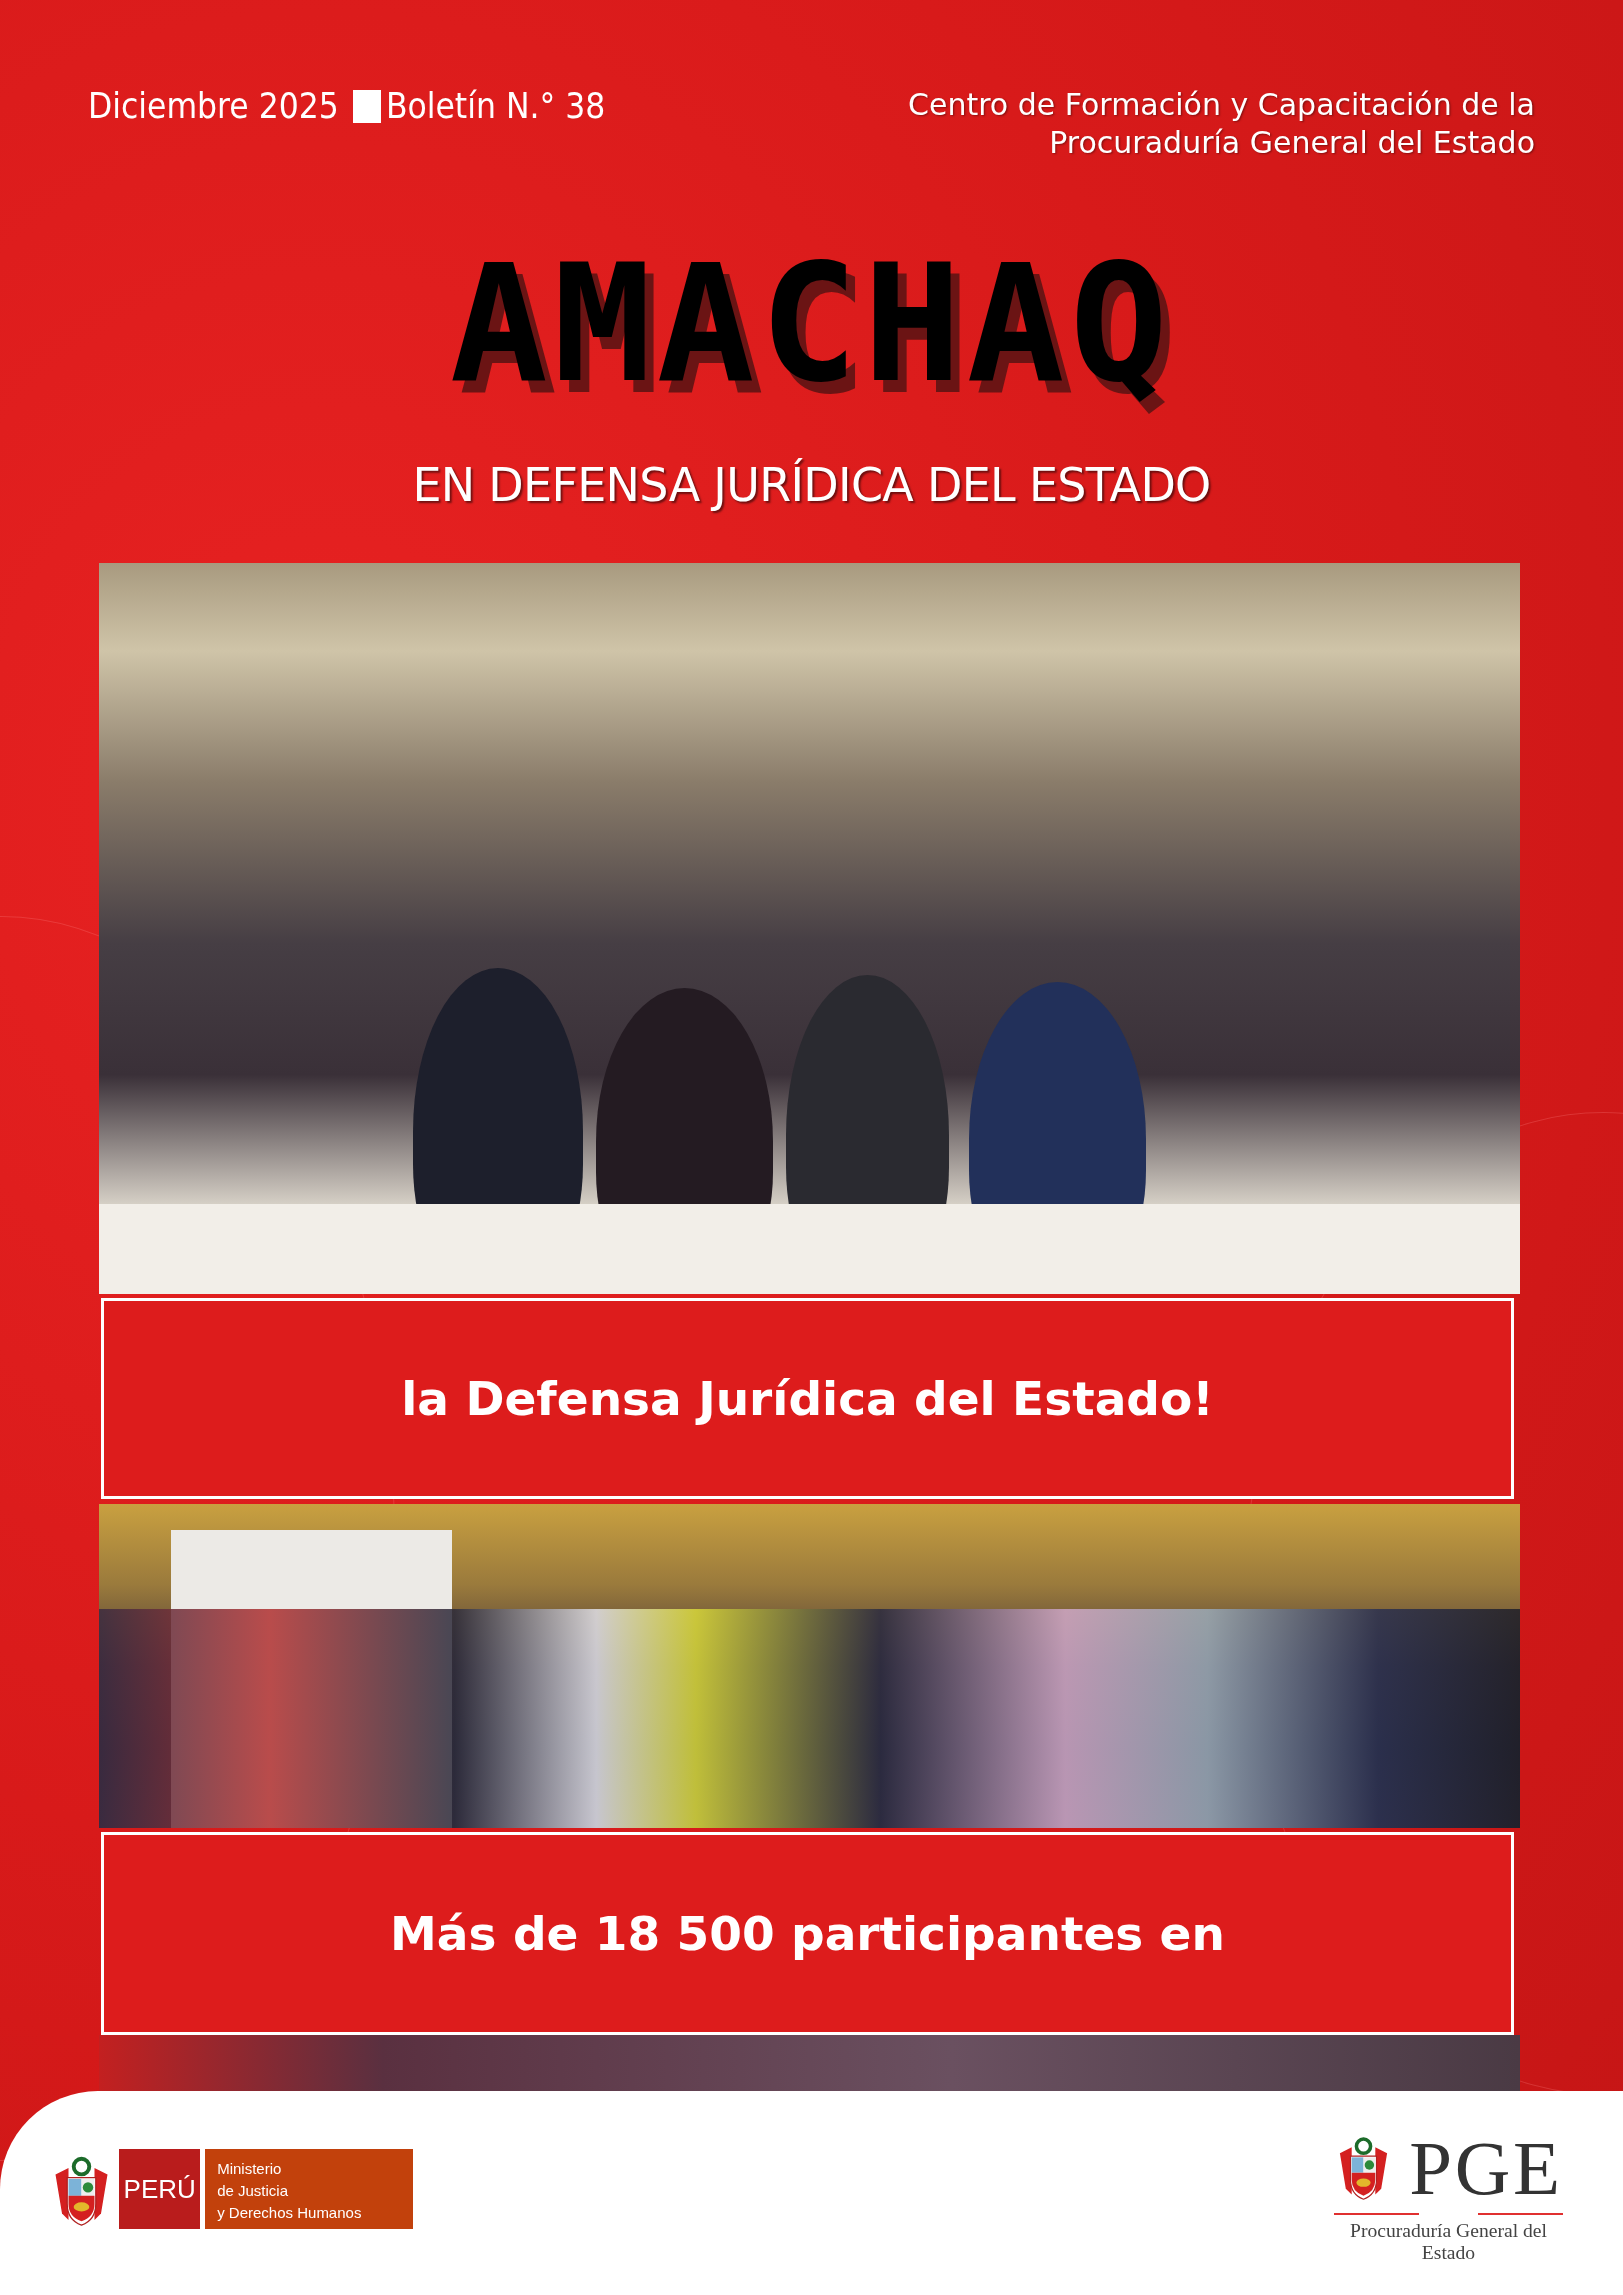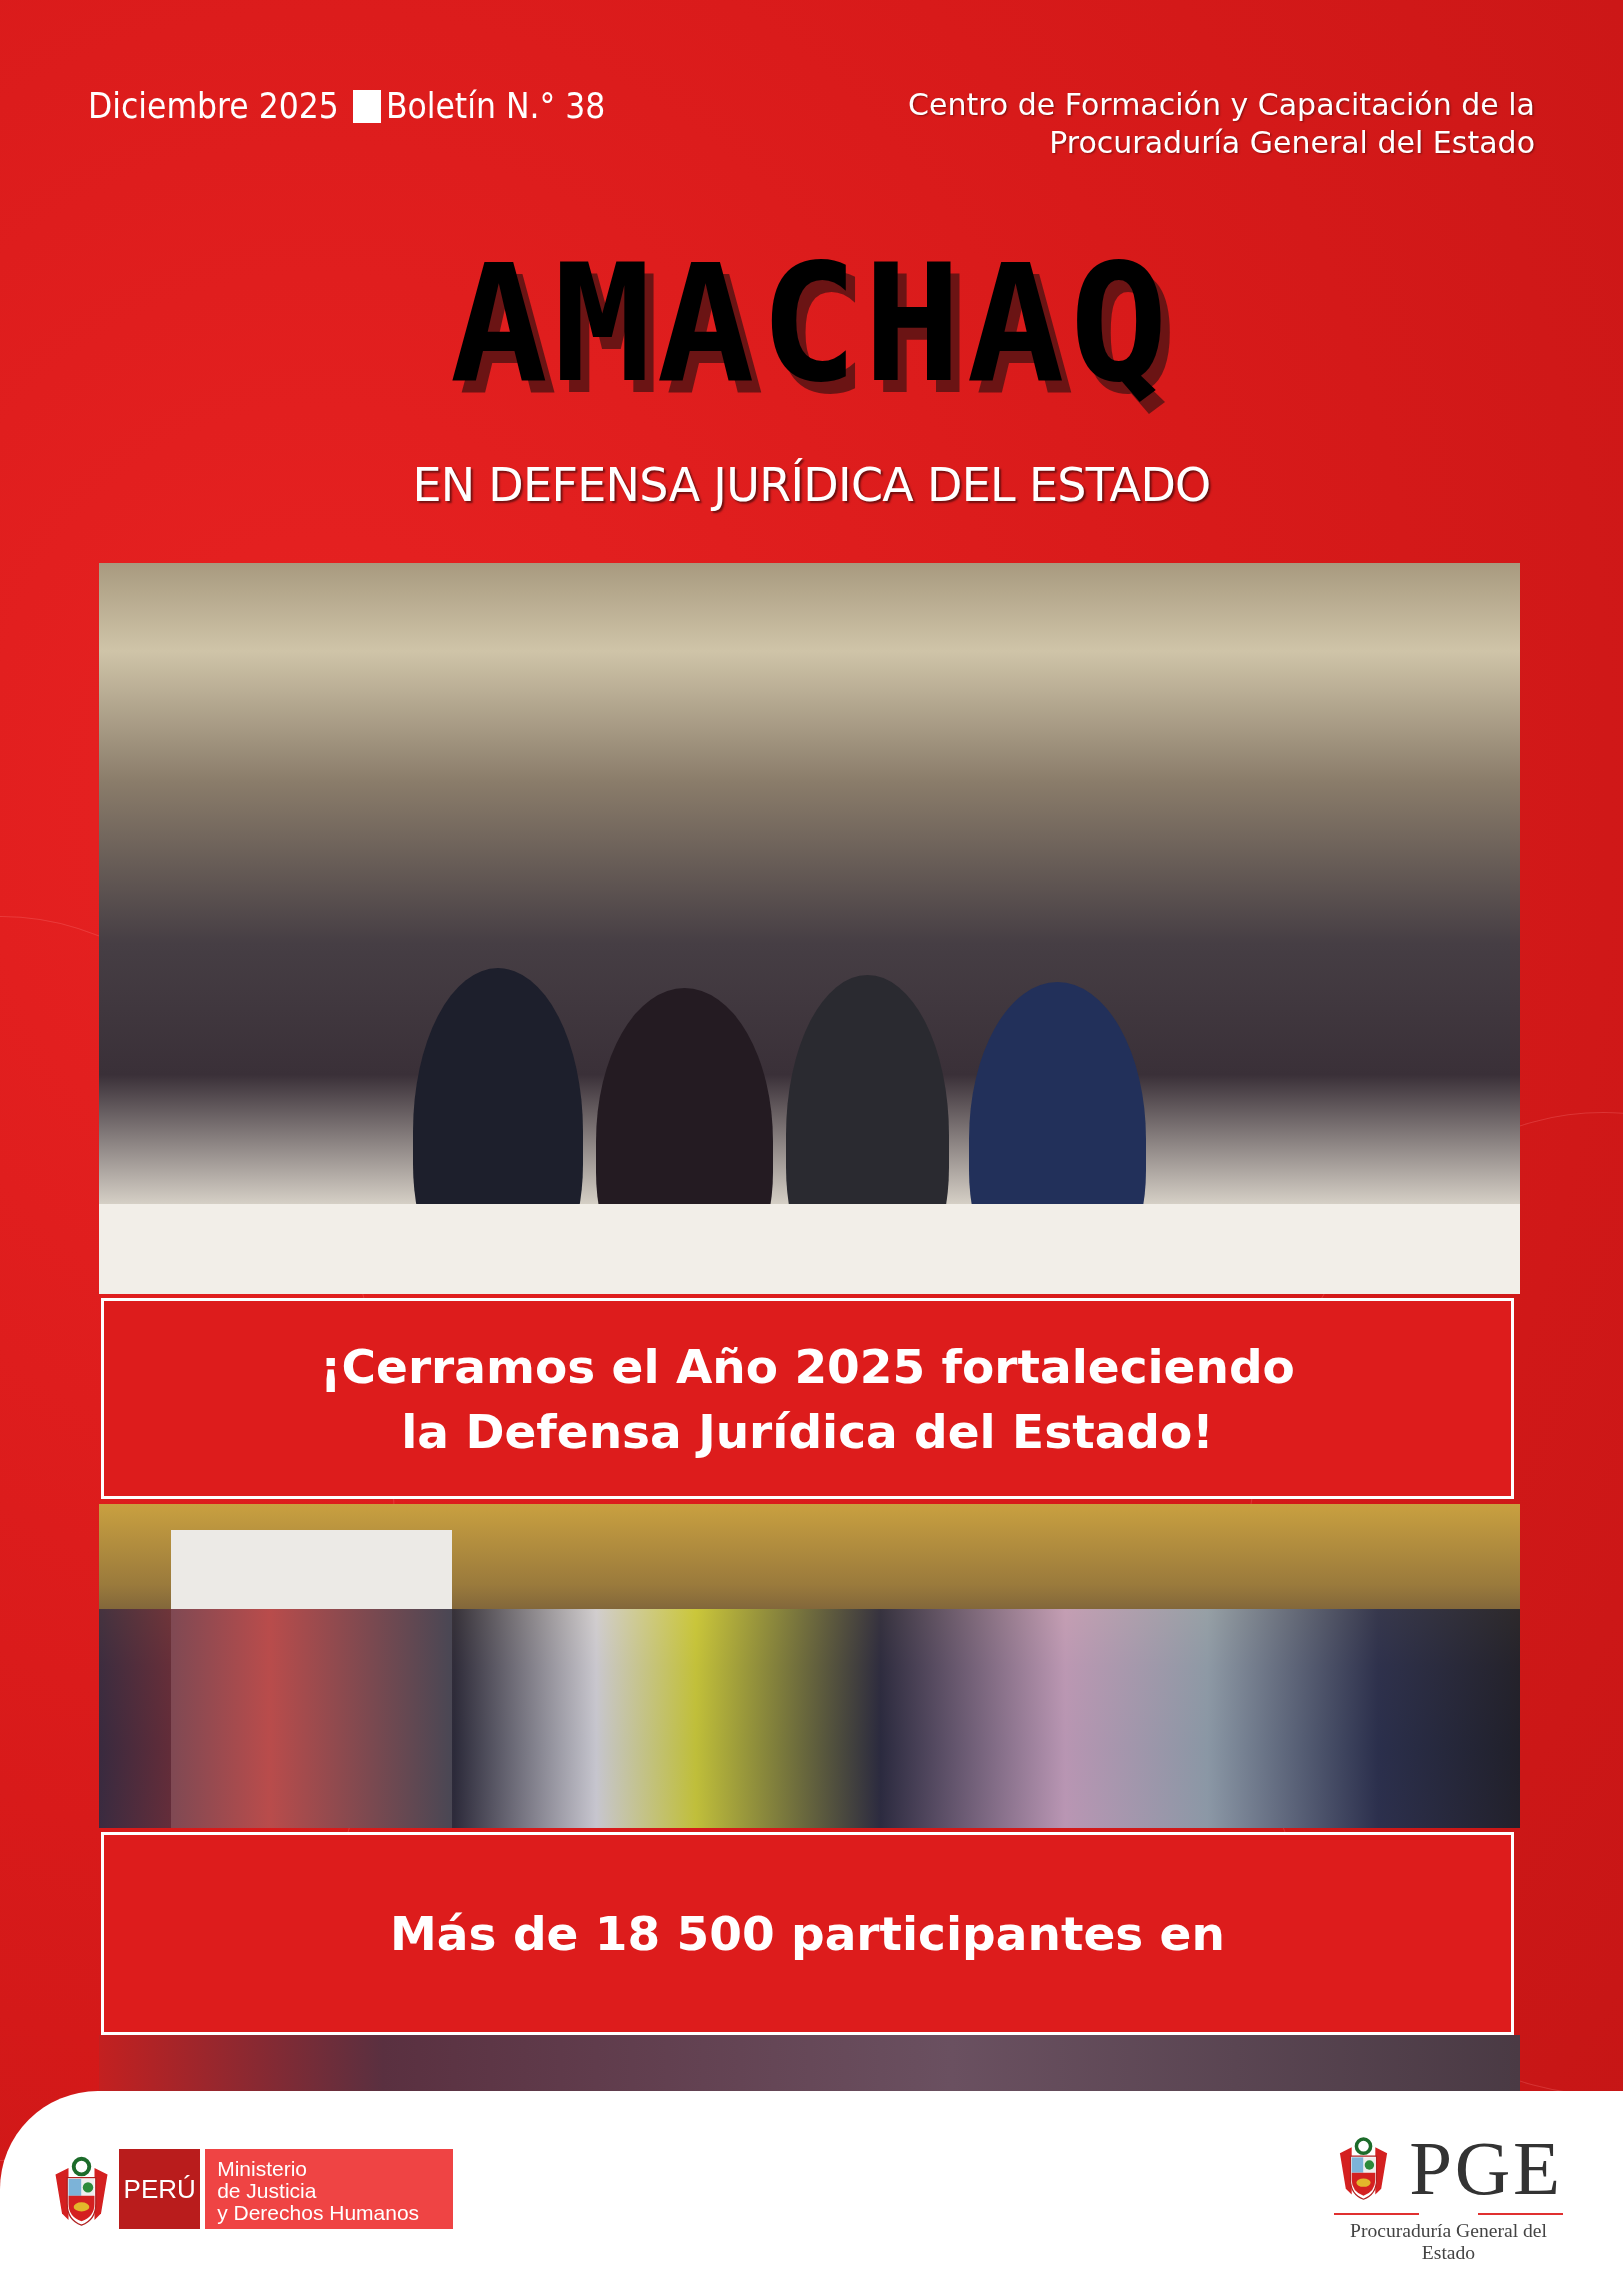--- a/index.html
+++ b/index.html
@@ -16,21 +16,21 @@
   .photo2{top:1504px;height:324px;background:linear-gradient(180deg,#c9a040 0%,#9a7a3c 25%,#4a3a38 50%,#2e2a36 75%,#3b3040 100%);}
   .photo3{top:2035px;height:59px;background:linear-gradient(90deg,#c32020 0%,#5a3040 20%,#6a5060 60%,#4a3a44 100%);}
   .crowd{position:absolute;border-radius:50% 50% 40% 40%;}
   .caption{position:absolute;left:101px;width:1413px;background:#dd1c1c;border:3.9px solid #fff;box-sizing:border-box;display:flex;align-items:center;justify-content:center;text-align:center;color:#fff;font-weight:bold;font-size:47px;line-height:65px;font-family:"DejaVu Sans",sans-serif;}
   .cap1{top:1298px;height:201px;}
   .cap2{top:1832px;height:203px;}
   .footer{position:absolute;left:0;top:2091px;width:1623px;height:205px;background:#fff;border-top-left-radius:98px;}
   .mj{position:absolute;left:49px;top:2148px;display:flex;align-items:center;gap:5.2px;}
   .coat{width:65px;height:82px;position:relative;}
   .peru{width:81px;height:80px;background:#b91c1c;color:#fff;font-size:26px;display:flex;align-items:center;justify-content:center;}
-  .ministry{width:248px;height:80px;background:#ef4444;color:#fff;font-size:21px;line-height:22px;padding:9.2px 11.8px;box-sizing:border-box;}
+  .ministry{width:208px;height:80px;background:#c2410c;color:#fff;font-size:15px;line-height:22px;padding:9.2px 11.8px;box-sizing:border-box;}
   .pge{position:absolute;left:1334px;top:2129px;width:229px;text-align:center;}
   .pge-row{display:flex;align-items:center;justify-content:center;gap:16px;}
   .pge-letters{font-family:"Liberation Serif","DejaVu Serif",serif;font-size:77px;color:#333;letter-spacing:2.6px;line-height:72px;}
   .pge-lines{display:flex;justify-content:space-between;margin:6.5px 0 5.2px 0;}
   .pge-lines span{display:block;width:85px;height:2.6px;background:#e03030;}
   .pge-name{font-family:"Liberation Serif","DejaVu Serif",serif;font-size:19.6px;color:#444;line-height:22px;}
 </style>
 </head>
 <body>
 
@@ -55,21 +55,20 @@
 <div class="photo photo1">
   <div class="crowd" style="left:314px;top:405px;width:170px;height:327px;background:#1d1f2c;"></div>
   <div class="crowd" style="left:497px;top:425px;width:177px;height:307px;background:#241b22;"></div>
   <div class="crowd" style="left:687px;top:412px;width:163px;height:320px;background:#2a2a30;"></div>
   <div class="crowd" style="left:870px;top:419px;width:177px;height:314px;background:#22305a;"></div>
   <div style="position:absolute;left:0;top:641px;width:1421px;height:90px;background:#f2eee8;"></div>
 </div>
 
 <div class="caption cap1">
   <div>
-    <div>¡Cerramos el Año 2025 fortaleciendo</div>
     <div>la Defensa Jurídica del Estado!</div>
   </div>
 </div>
 
 <div class="photo photo2">
   <div style="position:absolute;left:72px;top:26px;width:281px;height:298px;background:#eceae6;"></div>
   <div style="position:absolute;left:0;top:105px;width:1421px;height:220px;background:linear-gradient(90deg,#3a2a40,#b03030 12%,#2b2a3a 25%,#e0e0e8 35%,#d8d83a 42%,#2a2a40 55%,#d0a8c8 68%,#9aaab8 78%,#2a3050 90%,#1e1e28);opacity:0.85;"></div>
 </div>
 
 <div class="caption cap2">

